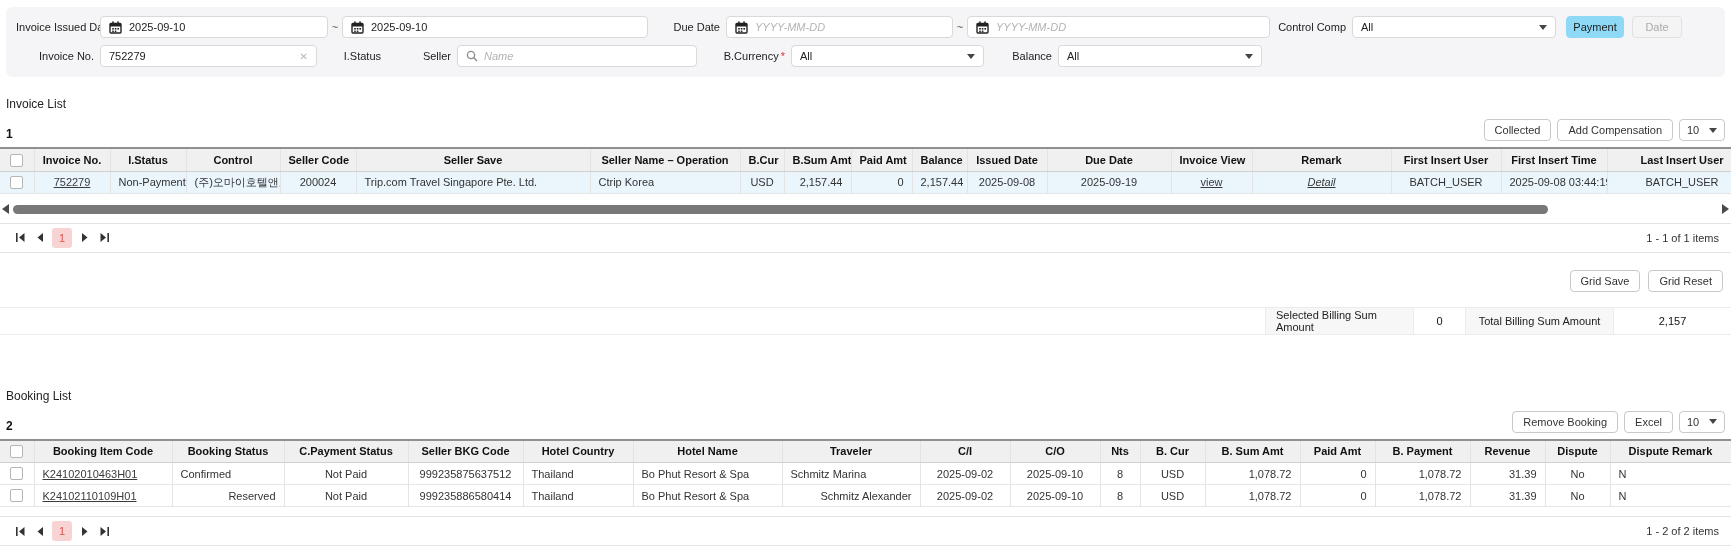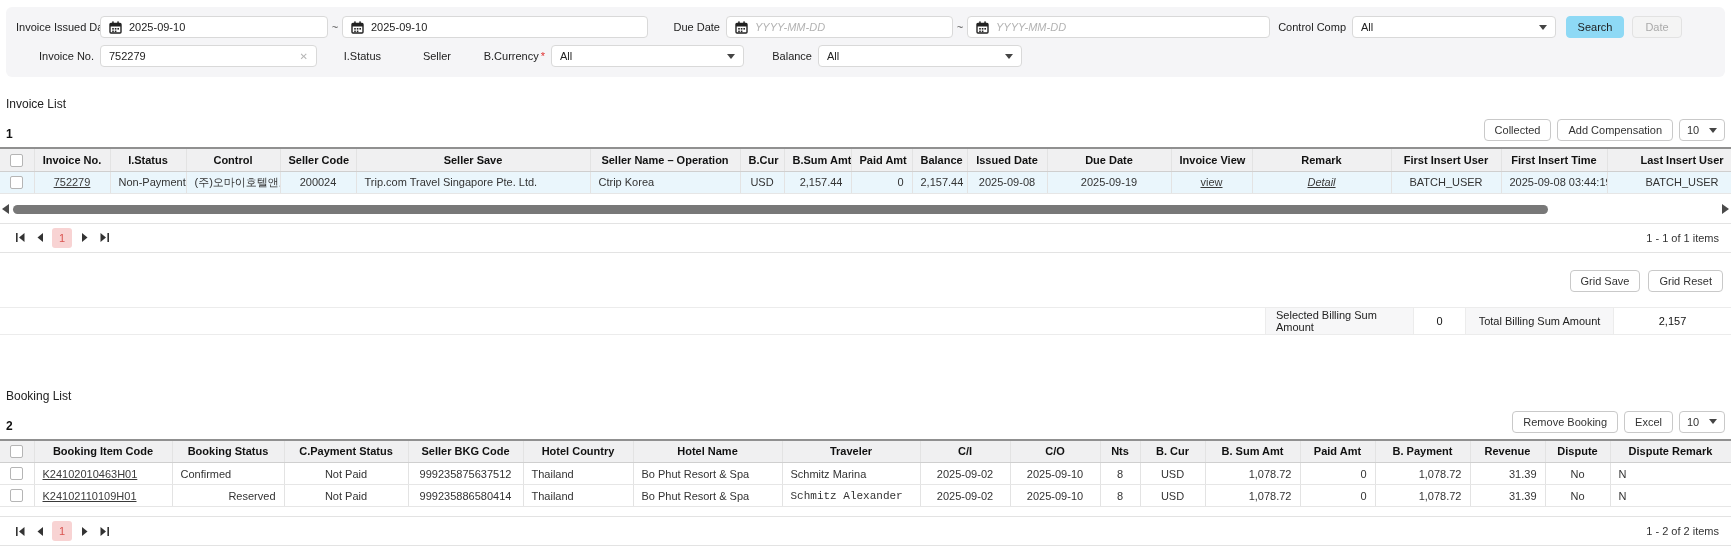--- a/index.html
+++ b/index.html
@@ -154,32 +154,41 @@
             <rect x="5.8" y="9.6" width="1.6" height="1.6" fill="#222"></rect>
           </svg>
         </span>
       <span class="ph">YYYY-MM-DD</span>
     </div>
     <span class="f-label" style="width:78px;margin-left:4px">Control Comp</span>
     <div class="inputbox selectbox" style="width:204px">
       <span class="val">All</span>
       <span class="caret"></span>
     </div>
-    <button class="btn btn-search">Search</button>
+    <button class="btn btn-search">Payment</button>
     <button class="btn btn-reset">Date</button>
   </div>
 
   <div class="f-row">
     <span class="f-label" style="width:84px">Invoice No.</span>
     <div class="inputbox" style="width:217px">
       <span class="val">752279</span>
       <span class="clear-x">✕</span>
     </div>
     <span class="f-label" style="width:66px;margin-left:4px">I.Status</span>
     <span class="f-label" style="width:66px;margin-left:4px">Seller</span>
+    <div class="inputbox" style="width:240px">
+      <span class="mag-icon">
+          <svg width="12" height="12" viewBox="0 0 12 12">
+            <circle cx="5" cy="5" r="3.6" fill="none" stroke="#8a8a8a" stroke-width="1.3"></circle>
+            <line x1="7.8" y1="7.8" x2="11" y2="11" stroke="#8a8a8a" stroke-width="1.3"></line>
+          </svg>
+        </span>
+      <span class="ph">Name</span>
+    </div>
     <span class="f-label" style="width:90px;margin-left:4px"><span>B.Currency</span><span class="req">*</span></span>
     <div class="inputbox selectbox" style="width:193px">
       <span class="val">All</span>
       <span class="caret"></span>
     </div>
     <span class="f-label" style="width:70px;margin-left:4px">Balance</span>
     <div class="inputbox selectbox" style="width:204px">
       <span class="val">All</span>
       <span class="caret"></span>
     </div>
@@ -394,21 +403,21 @@
           <td style="text-align: left;">N</td>
         </tr>
         <tr>
           <td style="text-align: center;"><span class="cb"></span></td>
           <td style="text-align: left;"><span class="cell-link">K24102110109H01</span></td>
           <td style="text-align: right;">Reserved</td>
           <td style="text-align: center;">Not Paid</td>
           <td style="text-align: center;">999235886580414</td>
           <td style="text-align: left;">Thailand</td>
           <td style="text-align: left;">Bo Phut Resort &amp; Spa</td>
-          <td style="text-align: left; font-family: Liberation Mono, monospace;">Schmitz Alexander</td>
+          <td style="text-align: right;">Schmitz Alexander</td>
           <td style="text-align: center;">2025-09-02</td>
           <td style="text-align: center;">2025-09-10</td>
           <td style="text-align: center;">8</td>
           <td style="text-align: center;">USD</td>
           <td style="text-align: right;">1,078.72</td>
           <td style="text-align: right;">0</td>
           <td style="text-align: right;">1,078.72</td>
           <td style="text-align: right;">31.39</td>
           <td style="text-align: center;">No</td>
           <td style="text-align: left;">N</td>

